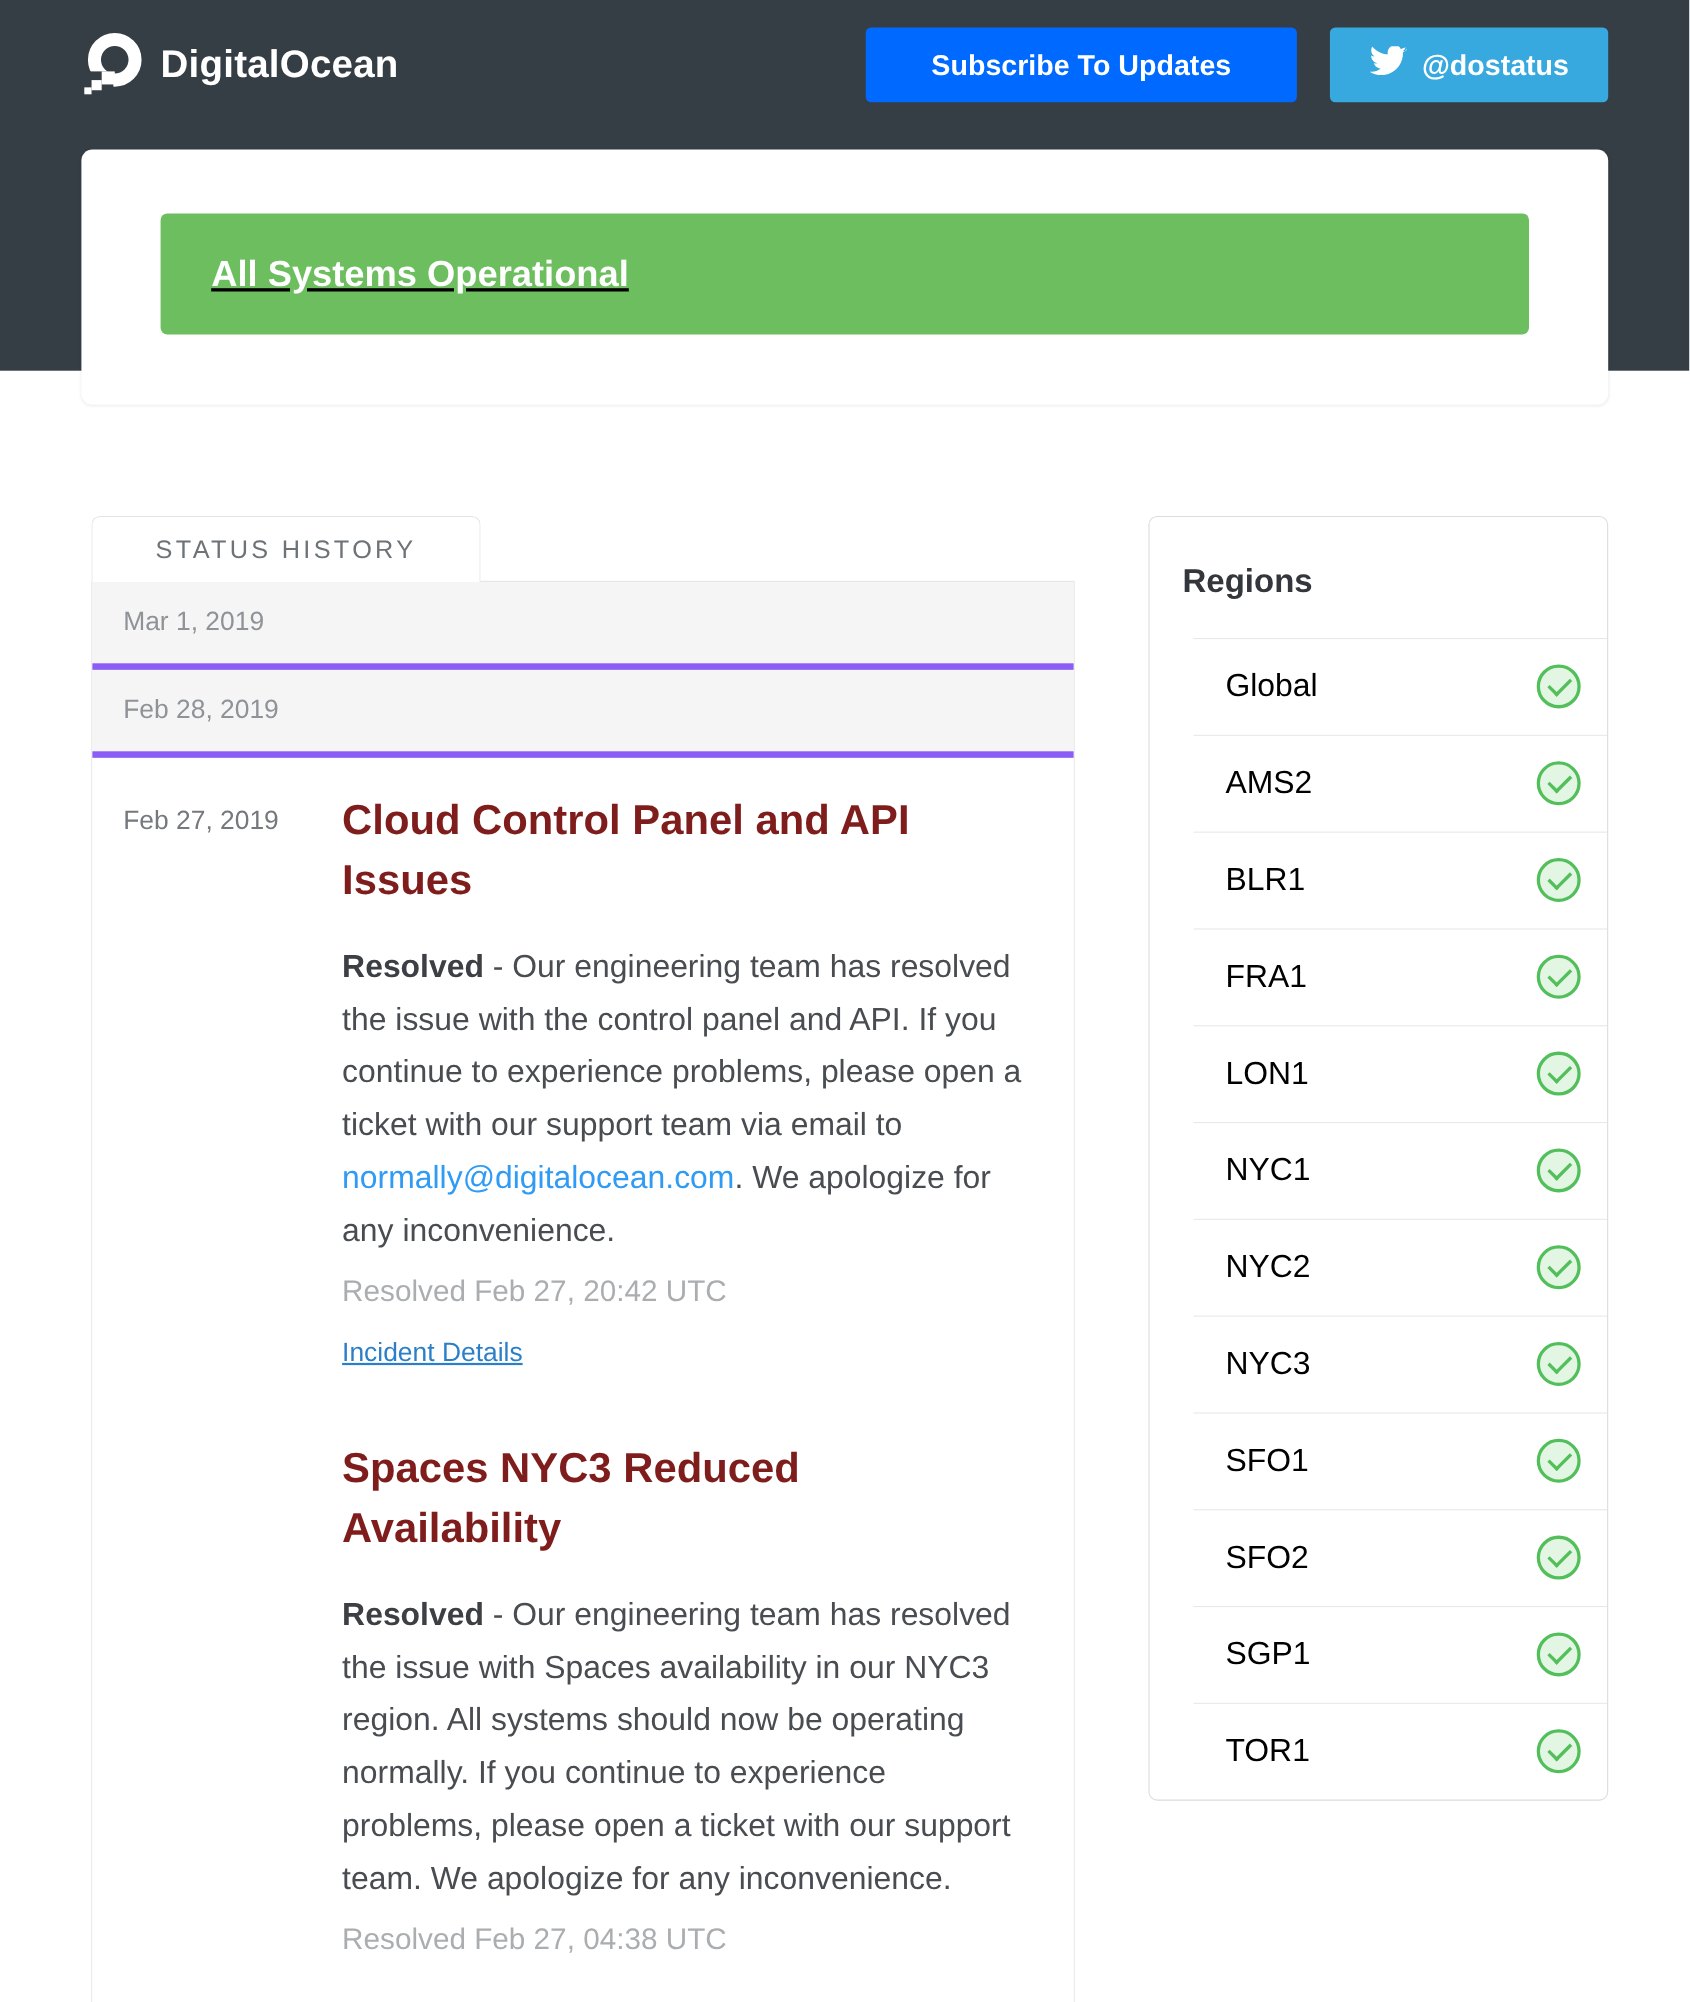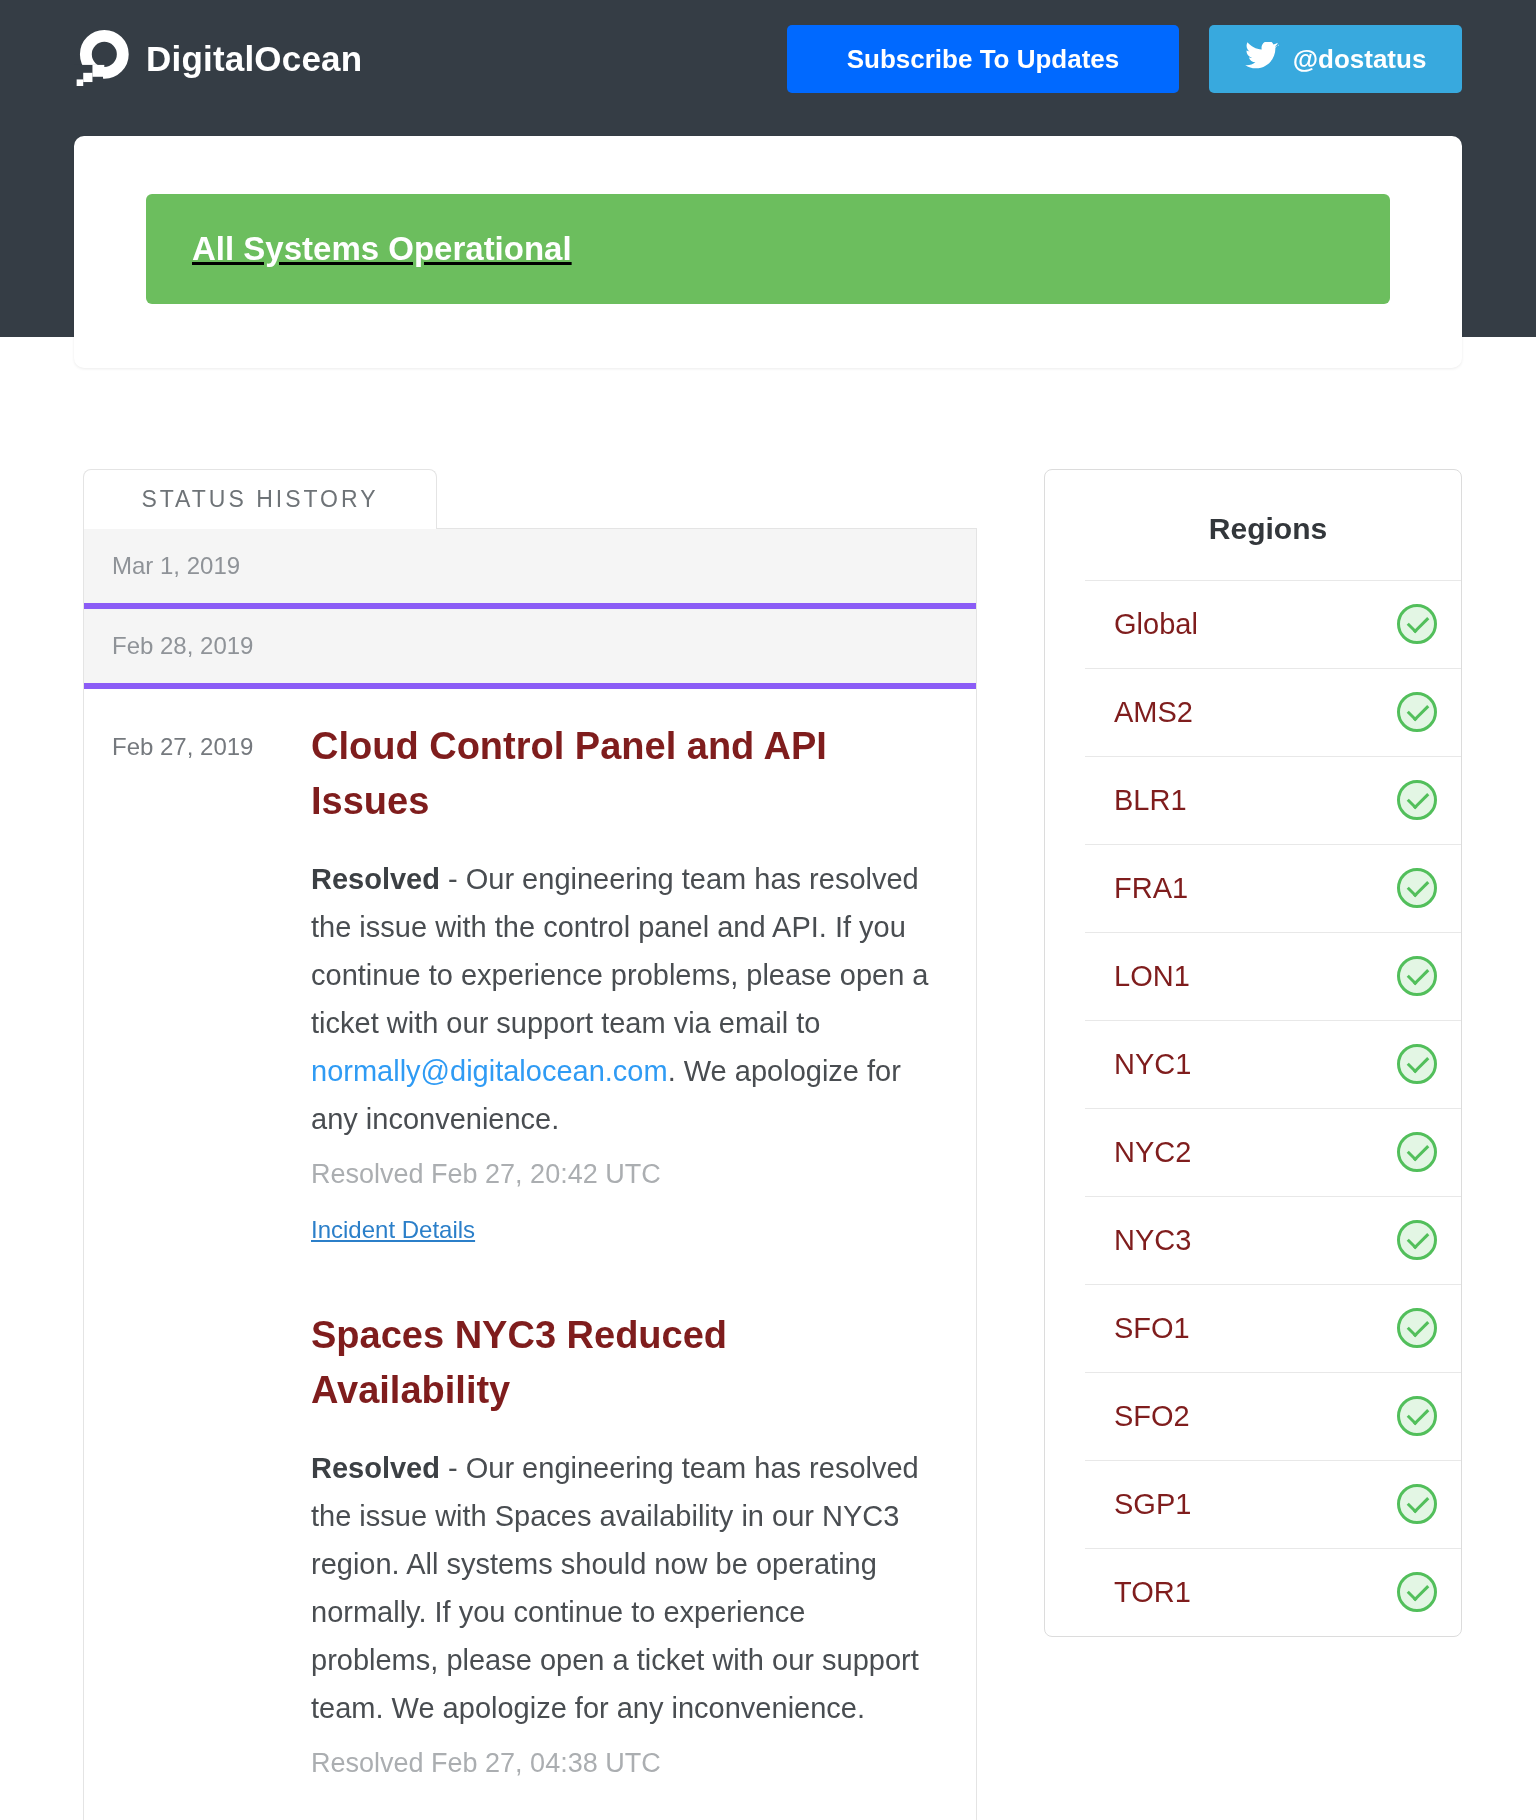--- a/index.html
+++ b/index.html
@@ -40,26 +40,26 @@
   .incidents { flex:1; padding:30px 46px 120px 0; }
   .incident-title { color:#7f1d1d; font-size:38px; font-weight:bold; line-height:55px; }
   .incident-title.second { margin-top:64px; }
   .incident-body { margin-top:26px; color:#494d51; font-size:29px; line-height:48px; }
   .incident-body strong { color:#3c4044; }
   .email-link { color:#2f9bf4; text-decoration:none; }
   .resolved-meta { margin-top:16px; color:#abaeb1; font-size:27px; }
   .details-link { display:inline-block; margin-top:26px; color:#2b7fc9; font-size:24px; text-decoration:underline; }
 
   
-  .regions { margin-left:auto; width:418px; border:1px solid #dcdcdc; border-radius:8px; background:#fff;text-align:center; }
+  .regions { margin-left:auto; width:418px; border:1px solid #dcdcdc; border-radius:8px; background:#fff; }
   .regions-title { padding:42px 0 34px 30px; color:#33373b; font-size:30px; font-weight:bold; }
   .regions-list { list-style:none; }
   .region-row { position:relative; height:88px; display:flex; align-items:center; padding:0 24px 0 69px; }
   .region-row::before { content:""; position:absolute; top:0; left:40px; right:0; height:1px; background:#e8e8e8; }
-  .region-label { color:#7f1d1d; font-size:29px; }
+  .region-label { color:#000000; font-size:29px; }
   .check { margin-left:auto; width:40px; height:40px; flex:none; border-radius:50%;
            border:3px solid #52bf5b; background:#e3f6e4; position:relative; }
   .check::after { content:""; position:absolute; left:8px; top:9px; width:17px; height:9px;
                   border-left:3px solid #52bf5b; border-bottom:3px solid #52bf5b; transform:rotate(-45deg); }
 </style>
 </head>
 <body>
 
 <div class="page">
 

